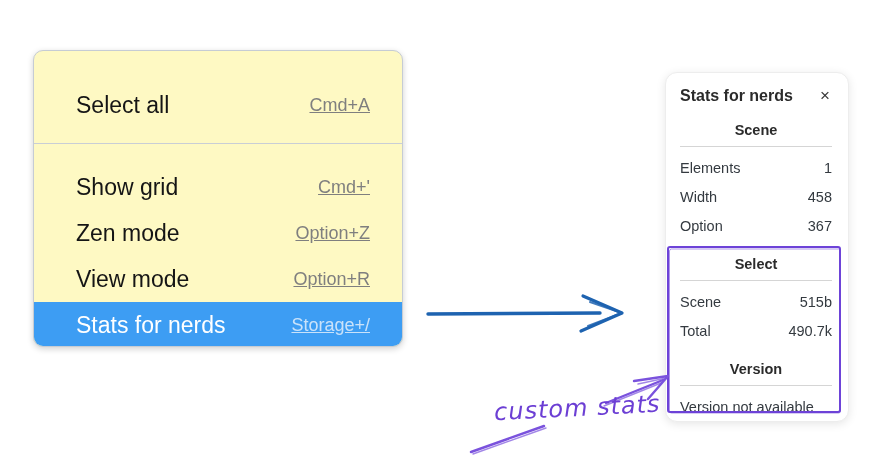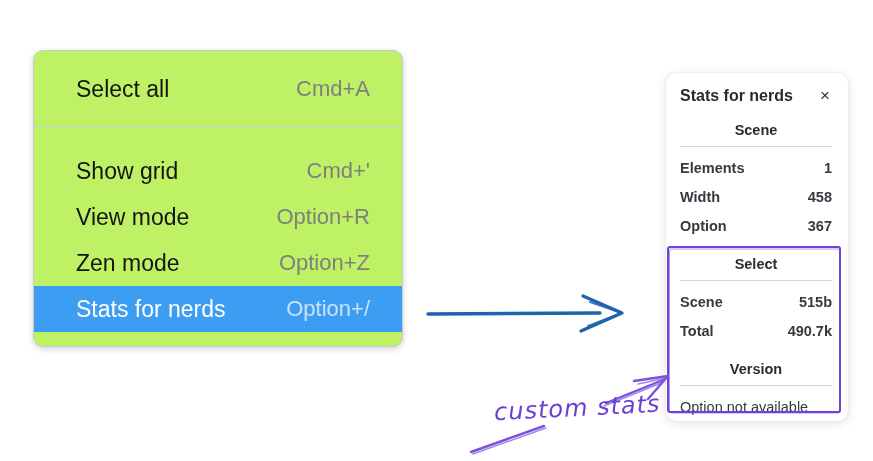--- a/index.html
+++ b/index.html
@@ -19,42 +19,43 @@
     background: #ffffff;
   }
 
   
   .context-menu {
     position: absolute;
     left: 33px;
     top: 50px;
     width: 370px;
     height: 297px;
-    background: #bef264;
+    background: #fef9c3;
     border: 1px solid #c6ccd4;
     border-radius: 10px;
     box-shadow: 0 2px 6px rgba(0,0,0,0.18);
     box-sizing: border-box;
-    padding-top: 14px;
+    padding-top: 30px;
     overflow: hidden;
   }
   .menu-item {
     height: 48px;
     display: flex;
     align-items: center;
     justify-content: space-between;
     padding: 0 32px 0 42px;
     font-size: 23px;
     color: #151515;
     cursor: default;
   }
   .menu-group2 .menu-item { height: 46px; gap: 28px; }
   .menu-item .shortcut {
-    font-size: 22px;
+    font-size: 18px;
     color: #7f7f7f;
+    text-decoration: underline;
   }
   .menu-divider {
     margin-top: 14px;
     border-top: 1px solid #c9ced6;
     height: 0;
   }
   .menu-group2 { padding-top: 20px; }
   .menu-item.selected {
     background: #3d9df3;
     color: #ffffff;
@@ -108,21 +109,20 @@
   .section-hr {
     border: none;
     border-top: 1px solid #d5d5d5;
     margin: 0 0 6px 0;
   }
   .stat-row {
     display: flex;
     justify-content: space-between;
     align-items: center;
     height: 29px;
-    font-weight: bold;
   }
   .stats-note {
     height: 29px;
     display: flex;
     align-items: center;
   }
 
   
   .overlay-svg {
     position: absolute;
@@ -155,30 +155,30 @@
       <span>Select all</span>
       <span class="shortcut">Cmd+A</span>
     </div>
     <div class="menu-divider"></div>
     <div class="menu-group2">
       <div class="menu-item">
         <span>Show grid</span>
         <span class="shortcut">Cmd+'</span>
       </div>
       <div class="menu-item">
+        <span>Zen mode</span>
+        <span class="shortcut">Option+Z</span>
+      </div>
+      <div class="menu-item">
         <span>View mode</span>
         <span class="shortcut">Option+R</span>
       </div>
-      <div class="menu-item">
-        <span>Zen mode</span>
-        <span class="shortcut">Option+Z</span>
-      </div>
       <div class="menu-item selected">
         <span>Stats for nerds</span>
-        <span class="shortcut">Option+/</span>
+        <span class="shortcut">Storage+/</span>
       </div>
     </div>
   </div>
 
   <div class="stats-panel">
     <div class="stats-header">
       <span class="stats-title">Stats for nerds</span>
       <span class="close-btn">×</span>
     </div>
 
@@ -203,21 +203,21 @@
       <span>Scene</span>
       <span>515b</span>
     </div>
     <div class="stat-row">
       <span>Total</span>
       <span>490.7k</span>
     </div>
 
     <div class="section-heading">Version</div>
     <hr class="section-hr">
-    <div class="stats-note">Option not available</div>
+    <div class="stats-note">Version not available</div>
   </div>
 
   <svg class="overlay-svg" viewBox="0 0 873 461" fill="none" xmlns="http://www.w3.org/2000/svg">
 
     <g stroke="#1e63b0" stroke-linecap="round" stroke-linejoin="round">
       <path d="M428 314 L600 313" stroke-width="3.4"></path>
       <path d="M583 296 L622 313 L581 331" stroke-width="3.2"></path>
       <path d="M590 302 L622 313 L588 326" stroke-width="2" opacity="0.85"></path>
     </g>
 

